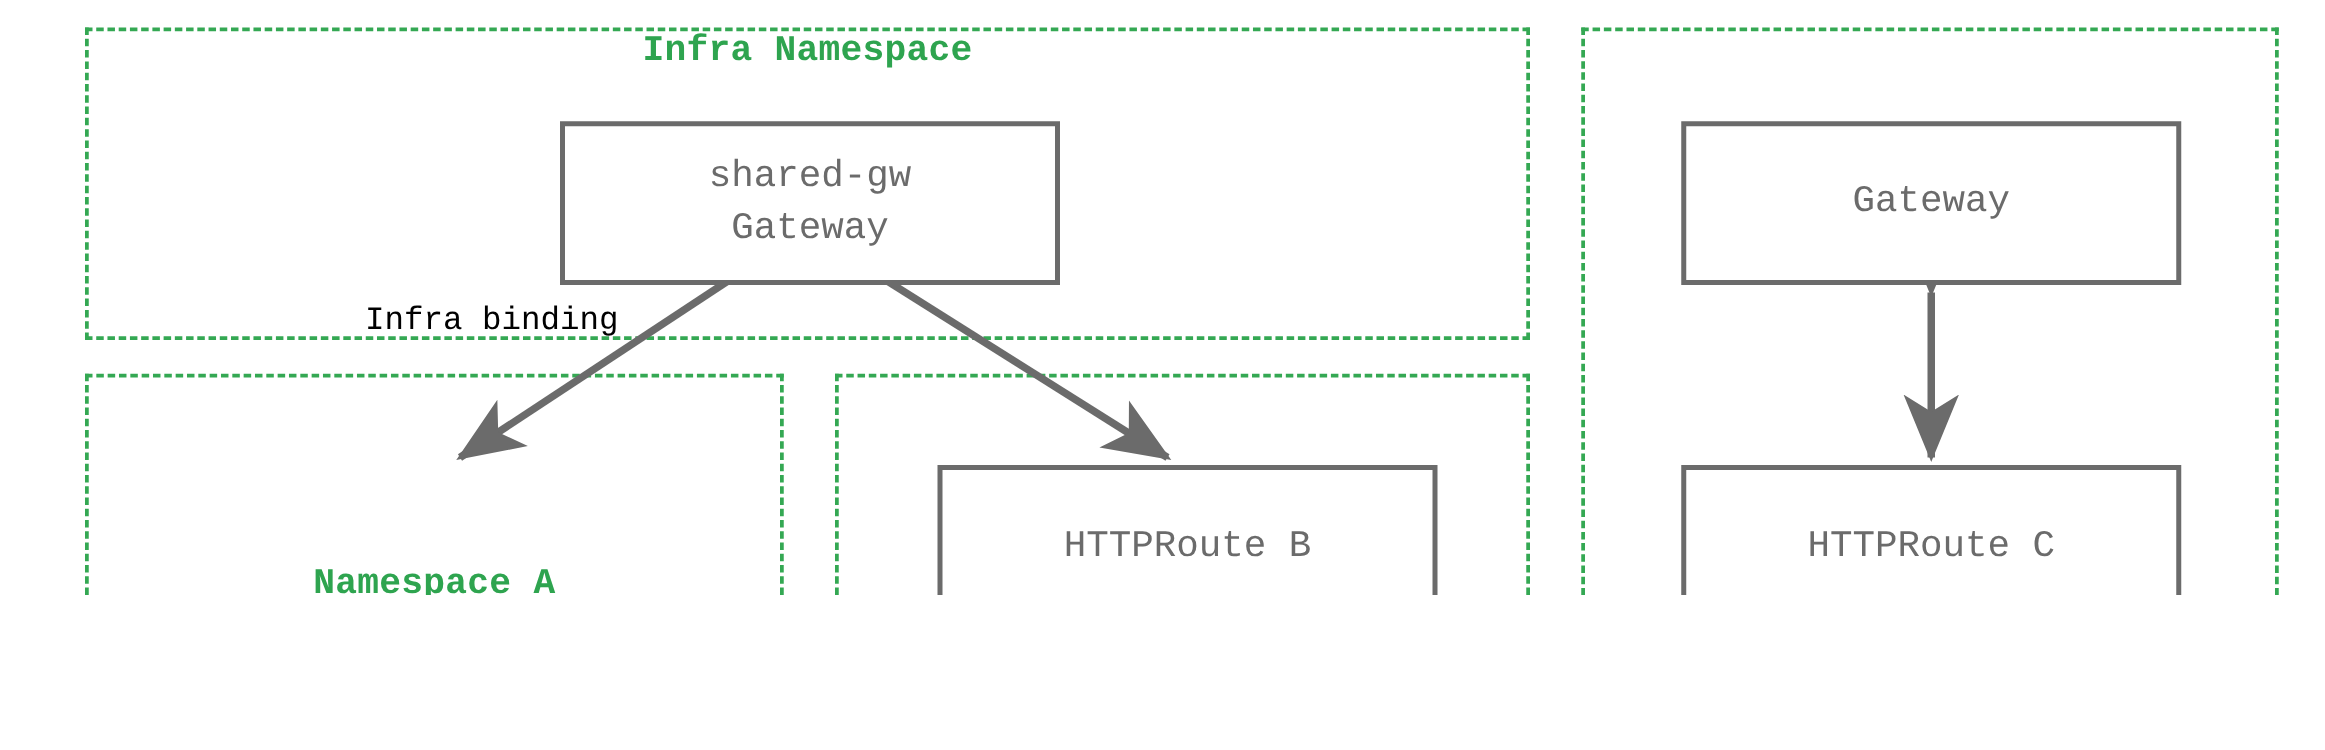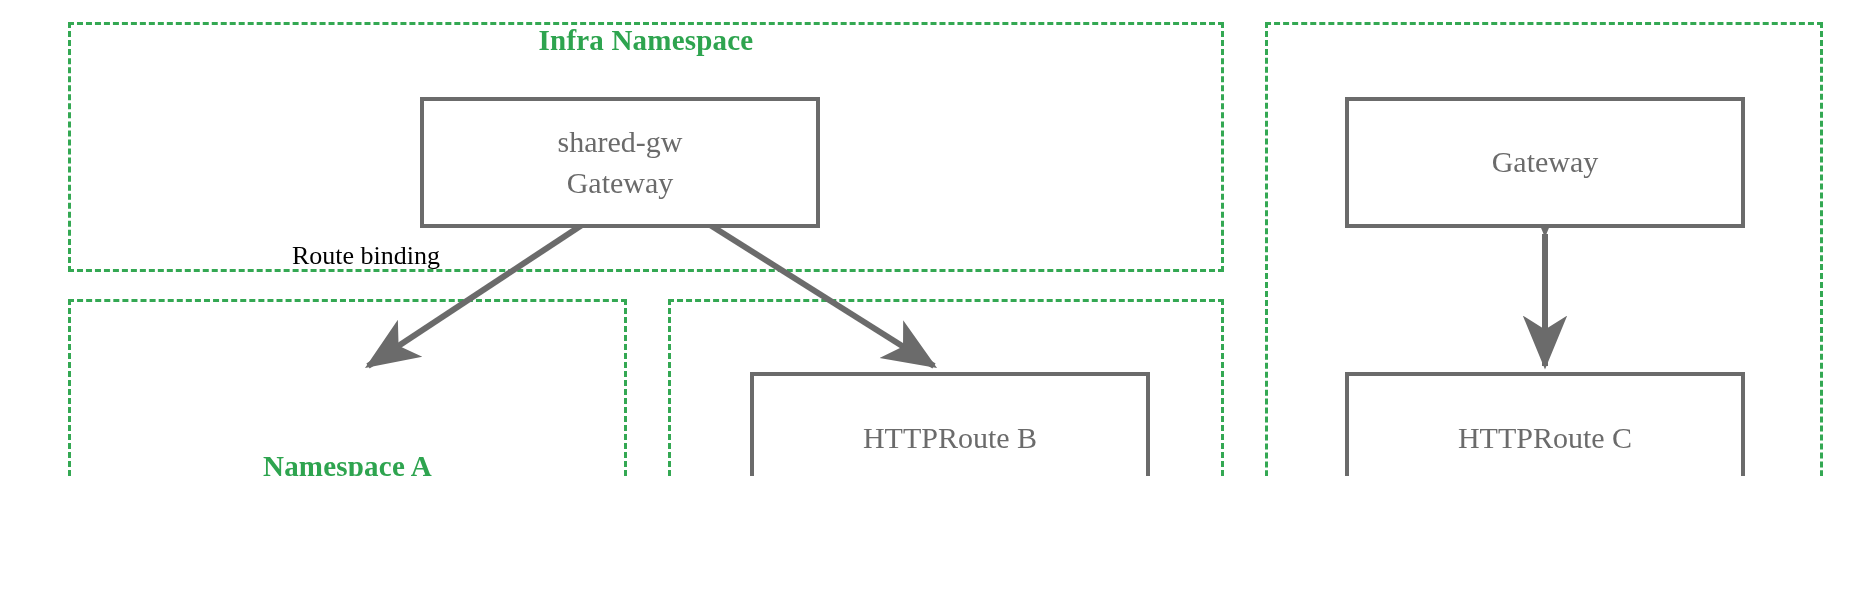--- a/index.html
+++ b/index.html
@@ -6,21 +6,21 @@
     margin: 0;
     padding: 0;
     background: #ffffff;
   }
   #canvas {
     position: relative;
     width: 1860px;
     height: 476px;
     background: #ffffff;
     overflow: hidden;
-    font-family: Liberation Serif, serif;
+    font-family: Liberation Mono, monospace;
   }
 
   
   .ns-box {
     position: absolute;
     border: 3px dashed #34a853;
     box-sizing: border-box;
     background: transparent;
   }
   .ns-label {
@@ -100,33 +100,33 @@
 
     <g>
       <line x1="664" y1="196" x2="934" y2="366" stroke="#6b6b6b" stroke-width="6" marker-start="url(#ah)" marker-end="url(#ah)"></line>
     </g>
 
     <g>
       <line x1="1545" y1="234" x2="1545" y2="366" stroke="#6b6b6b" stroke-width="6" marker-start="url(#ah)" marker-end="url(#ah)"></line>
     </g>
   </svg>
 
-  <div class="res-box" style="left:420px; top:97px; width:400px; height:131px;text-align:center;">
+  <div class="res-box" style="left:448px; top:97px; width:400px; height:131px;text-align:center;">
     <span class="res-line">shared-gw</span>
     <span class="res-line">Gateway</span>
   </div>
 
   <div class="res-box" style="left:1345px; top:97px; width:400px; height:131px;">
     <span class="res-line">Gateway</span>
   </div>
 
 
   <div class="res-box" style="left:750px; top:372px; width:400px; height:133px;">
     <span class="res-line">HTTPRoute B</span>
   </div>
 
   <div class="res-box" style="left:1345px; top:372px; width:400px; height:133px;">
     <span class="res-line">HTTPRoute C</span>
   </div>
 
-  <div class="edge-label" style="left:292px; top:243px;">Route binding</div>
+  <div class="edge-label" style="left:292px; top:243px;">Infra binding</div>
 
 </div>
 
 </body></html>

